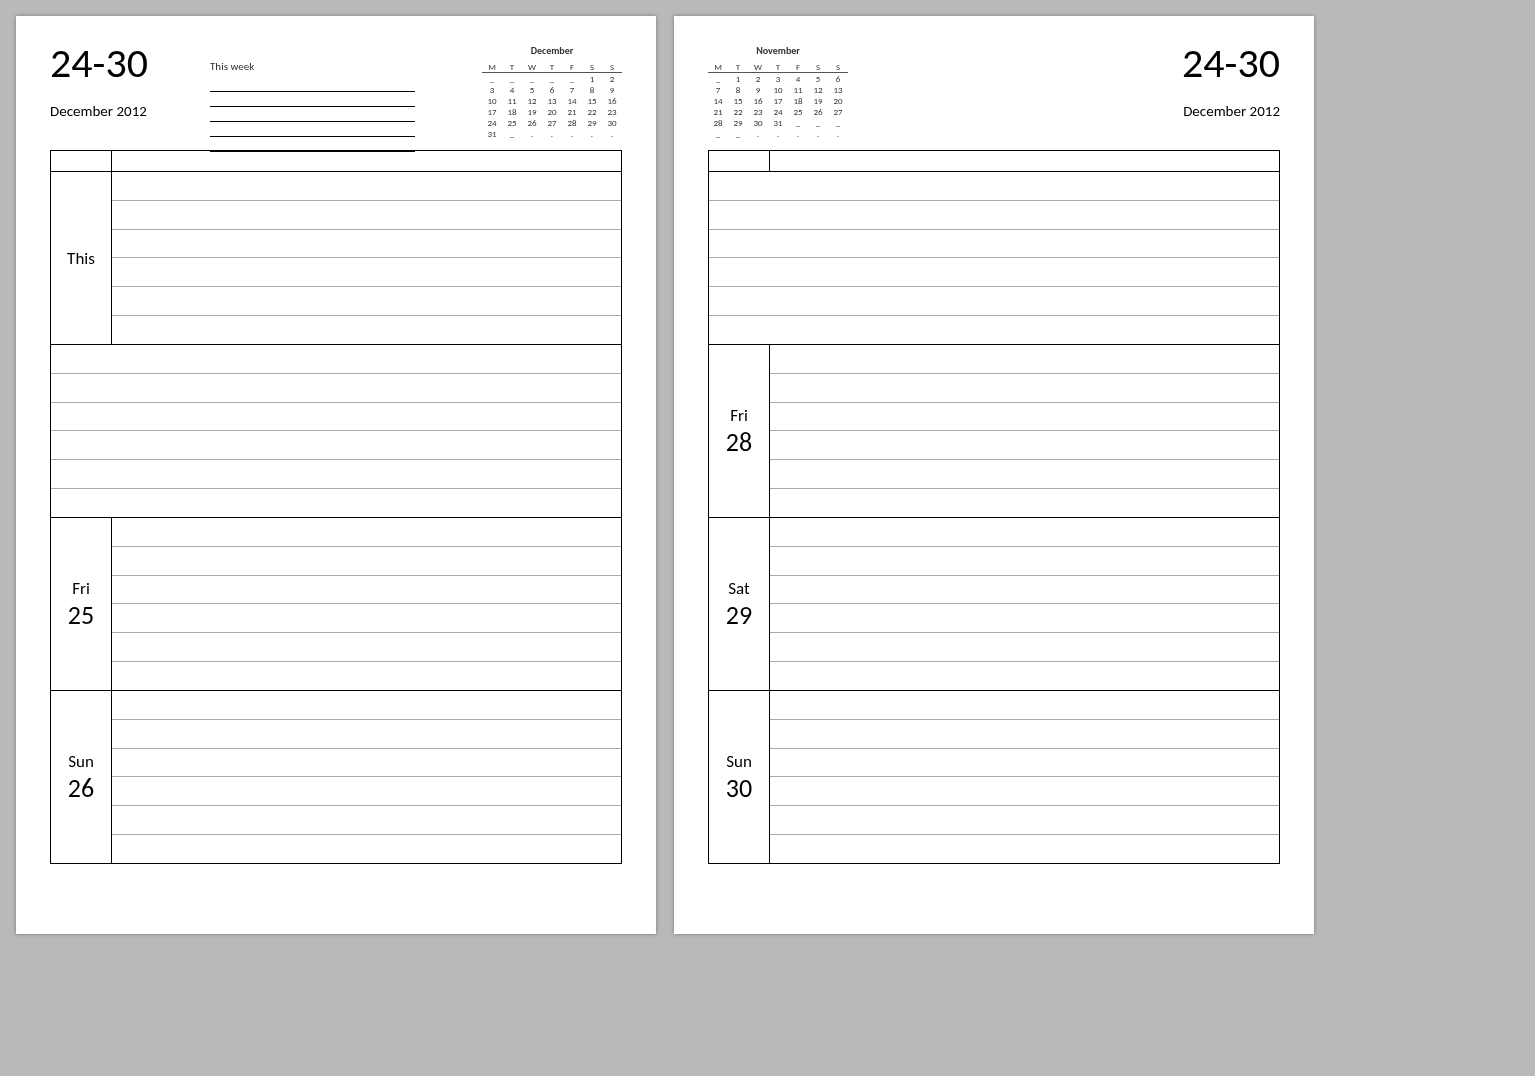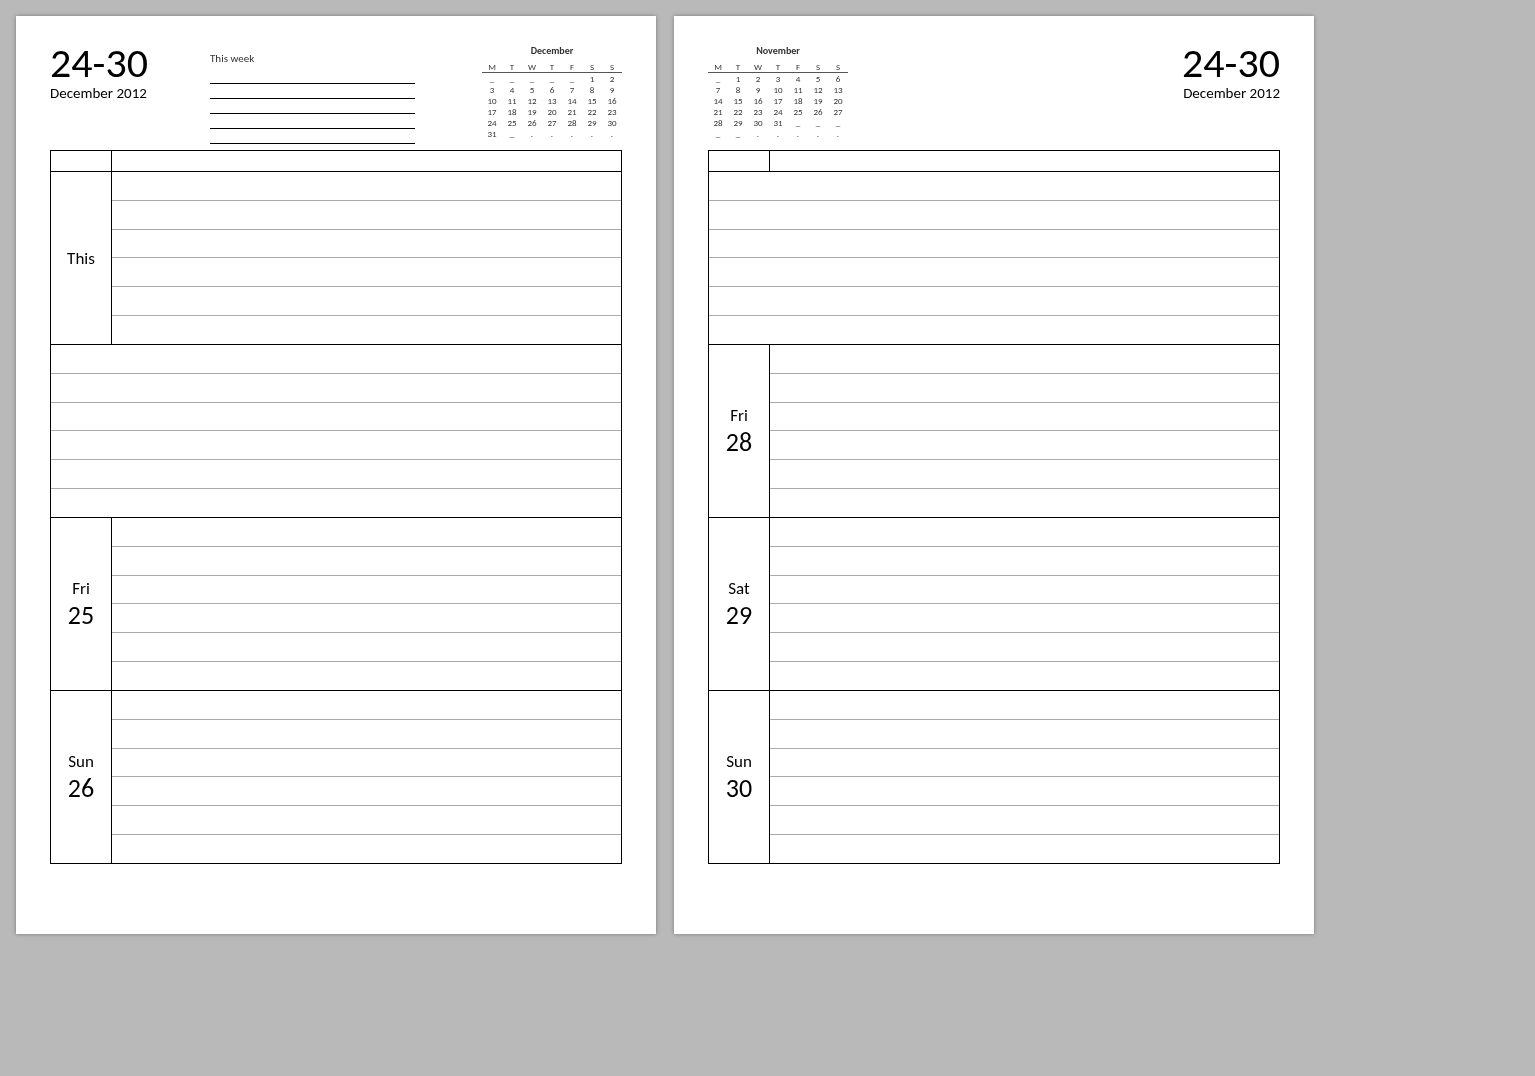--- a/index.html
+++ b/index.html
@@ -1,23 +1,23 @@
 <!DOCTYPE html>
 <html><head>
 <meta charset="utf-8">
 <style>
 html,body{margin:0;padding:0;background:#b9b9b9;font-family:Calibri,"Segoe UI",Arial,sans-serif;color:#000}
 .desk{display:flex;gap:18px;padding:16px;justify-content:flex-start}
 .page{background:#fff;width:640px;height:918px;box-shadow:0 0 4px rgba(0,0,0,.35);padding:26px 34px;box-sizing:border-box;position:relative}
 .hdr{height:100px;position:relative}
 .range{font-size:42px;font-weight:400;line-height:1}
-.monthyear{font-size:15px;}
+.monthyear{font-size:15px;margin-top:18px}
 .page-left .range,.page-left .monthyear{text-align:left}
 .page-right .range,.page-right .monthyear{text-align:right}
-.thisweek{position:absolute;left:160px;top:10px;width:205px}
+.thisweek{position:absolute;left:160px;top:18px;width:205px}
 .thisweek-label{font-size:11px;color:#333;margin-bottom:4px}
 .twline{border-bottom:1px solid #000;height:14px}
 .minical{position:absolute;top:2px;font-size:9px;color:#333;text-align:center}
 .page-left .minical{right:0}
 .page-right .minical{left:0}
 .minical .mname{font-weight:bold;font-size:10px;margin-bottom:4px}
 .minical table{border-collapse:collapse}
 .minical td,.minical th{width:20px;height:10px;font-weight:400;font-size:9px;padding:0;text-align:center}
 .minical thead td{border-bottom:1px solid #555}
 .grid{border:1px solid #000;margin-top:8px}

